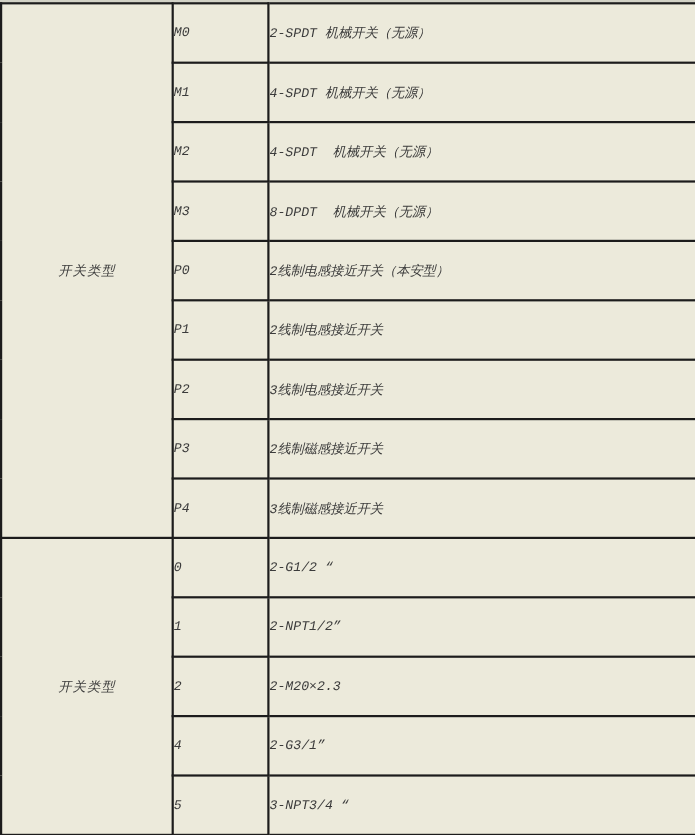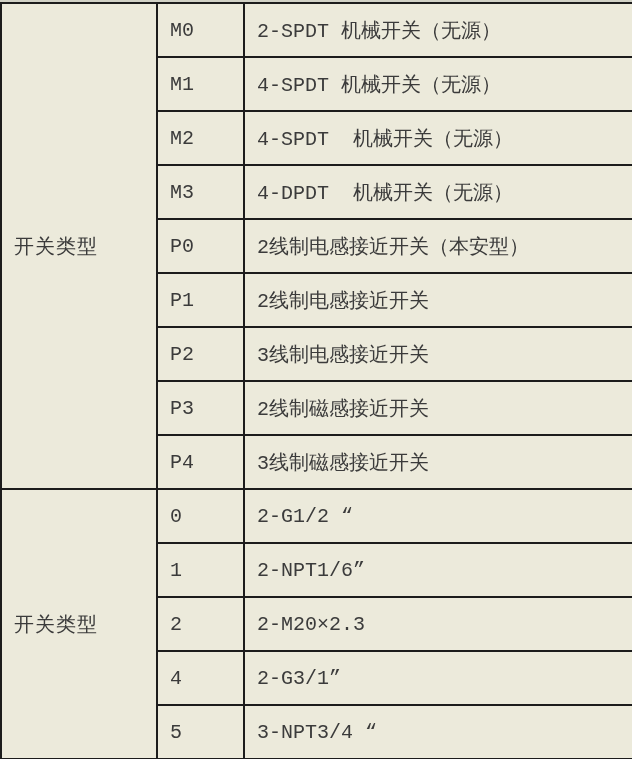--- a/index.html
+++ b/index.html
@@ -23,26 +23,27 @@
   table.spec{
     border-collapse: collapse;
     table-layout: fixed;
     width: 632px;
   }
   table.spec td{
     border: 2px solid var(--border);
     height: 54px;
     vertical-align: middle;
     color: var(--text);
-    font-size: 20px;
+    font-size: 12px;
     white-space: pre;
     overflow: hidden;
-    padding: 12px;
+    padding: 0;
+    font-style: italic;
   }
-  td.label-cell{ padding-left: 16px; letter-spacing: 1px; }
+  td.label-cell{ padding-left: 16px; letter-spacing: 1px; text-align: center; }
   td.code-cell{ padding-left: 16px; }
   td.desc-cell{ padding-left: 20px; margin-top: 36px; }
 </style>
 </head>
 <body>
 
 <div class="top-strip"></div>
 
 <table class="spec">
   <colgroup>
@@ -59,21 +60,21 @@
     <tr>
       <td class="code-cell">M1</td>
       <td class="desc-cell">4-SPDT 机械开关（无源）</td>
     </tr>
     <tr>
       <td class="code-cell">M2</td>
       <td class="desc-cell">4-SPDT  机械开关（无源）</td>
     </tr>
     <tr>
       <td class="code-cell">M3</td>
-      <td class="desc-cell">4-DPDT  机械开关（无源）</td>
+      <td class="desc-cell">8-DPDT  机械开关（无源）</td>
     </tr>
     <tr>
       <td class="code-cell">P0</td>
       <td class="desc-cell">2线制电感接近开关（本安型）</td>
     </tr>
     <tr>
       <td class="code-cell">P1</td>
       <td class="desc-cell">2线制电感接近开关</td>
     </tr>
     <tr>
@@ -88,21 +89,21 @@
       <td class="code-cell">P4</td>
       <td class="desc-cell">3线制磁感接近开关</td>
     </tr>
     <tr>
       <td class="label-cell" rowspan="5">开关类型</td>
       <td class="code-cell">0</td>
       <td class="desc-cell">2-G1/2 “</td>
     </tr>
     <tr>
       <td class="code-cell">1</td>
-      <td class="desc-cell">2-NPT1/6”</td>
+      <td class="desc-cell">2-NPT1/2”</td>
     </tr>
     <tr>
       <td class="code-cell">2</td>
       <td class="desc-cell">2-M20×2.3</td>
     </tr>
     <tr>
       <td class="code-cell">4</td>
       <td class="desc-cell">2-G3/1”</td>
     </tr>
     <tr>

